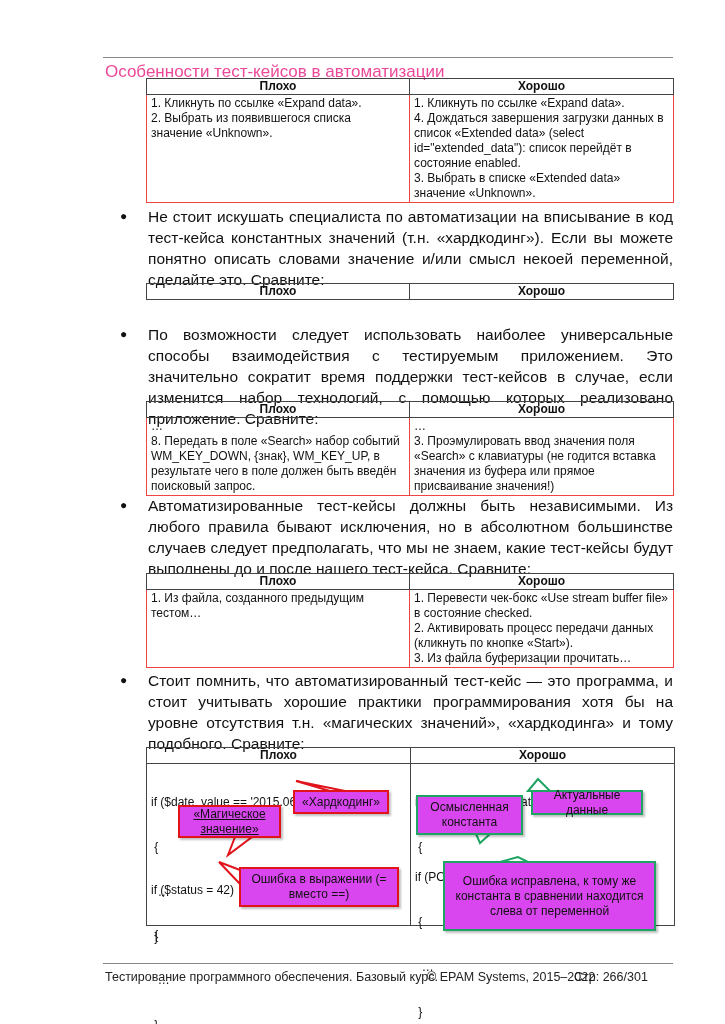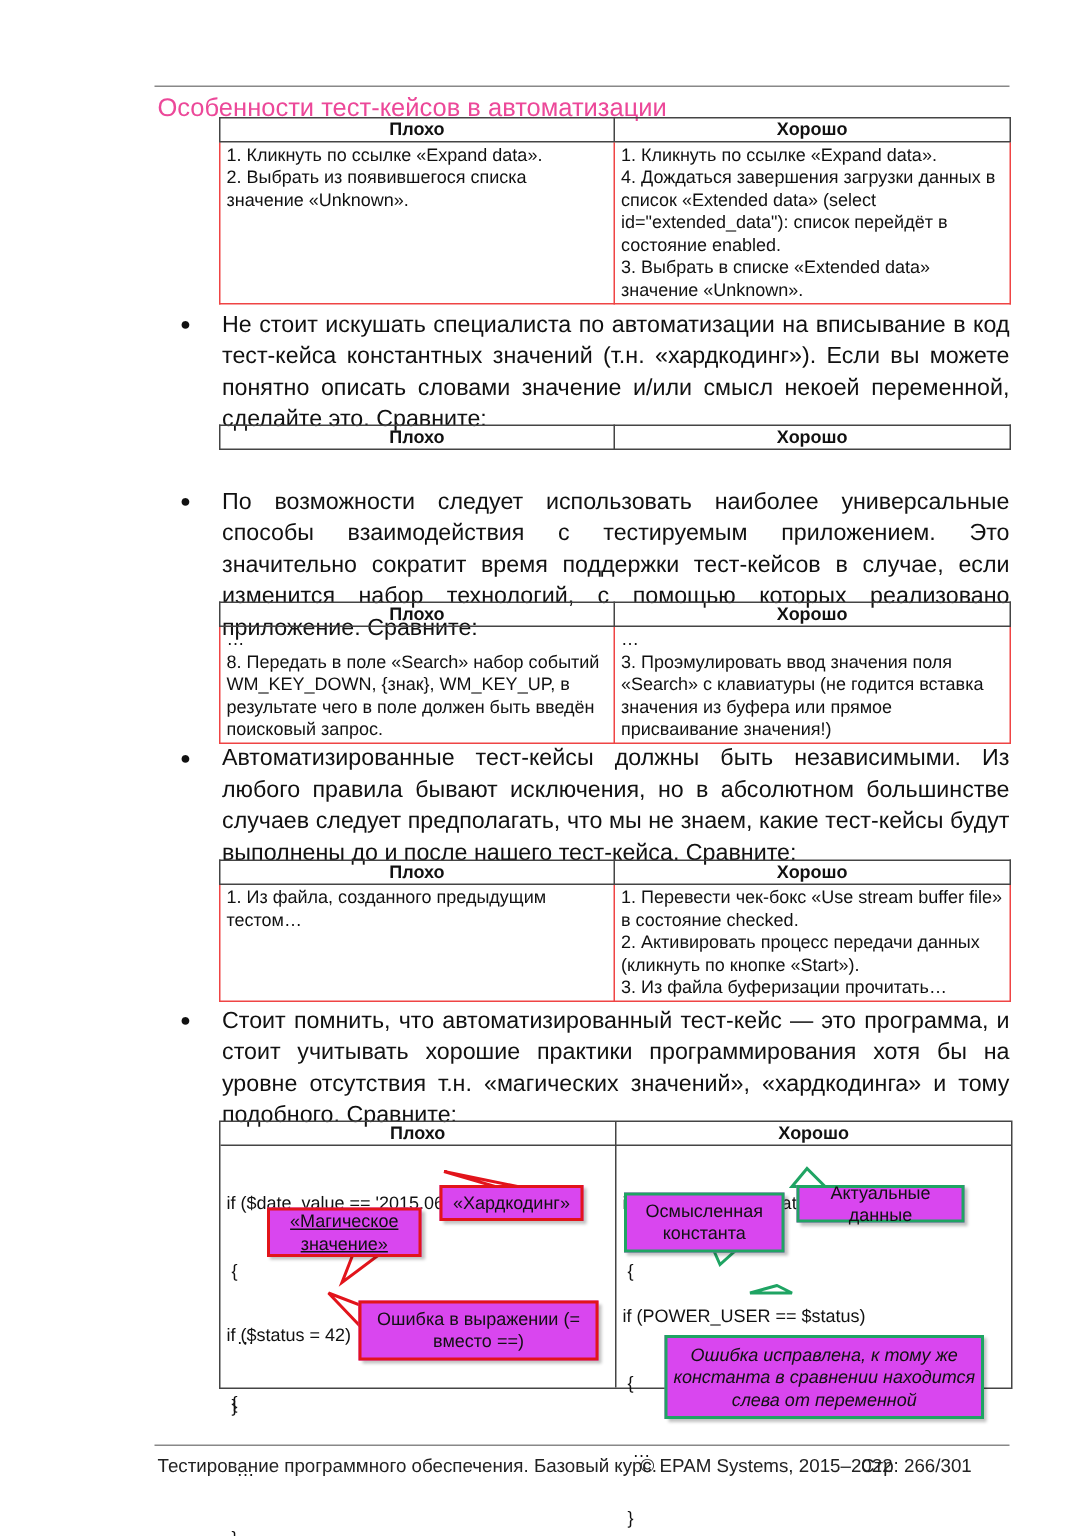--- a/index.html
+++ b/index.html
@@ -187,20 +187,20 @@
 
   <polygon points="518,857 500,862 528,862" fill="#fff" stroke="#1fa463" stroke-width="2"></polygon>
 </svg>
 
 <div class="callout red" style="left:293px;top:790px;width:96px;height:24px;">«Хардкодинг»</div>
 <div class="callout red" style="left:178px;top:805px;width:103px;height:33px;text-decoration:underline;">«Магическое значение»</div>
 <div class="callout red" style="left:239px;top:867px;width:160px;height:40px;">Ошибка в выражении (= вместо ==)</div>
 
 <div class="callout green" style="left:531px;top:790px;width:112px;height:25px;">Актуальные данные</div>
 <div class="callout green" style="left:416px;top:795px;width:107px;height:40px;">Осмысленная константа</div>
-<div class="callout green" style="left:443px;top:890px;width:213px;height:56px;font-style:italic;">Ошибка исправлена, к тому же константа в сравнении находится слева от переменной</div>
+<div class="callout green" style="left:443px;top:861px;width:213px;height:70px;">Ошибка исправлена, к тому же константа в сравнении находится слева от переменной</div>
 
 <div class="footer-rule"></div>
 <div class="footer">
   <span class="left">Тестирование программного обеспечения. Базовый курс.</span>
   <span class="mid">© EPAM Systems, 2015–2022</span>
   <span class="right">Стр: 266/301</span>
 </div>
 
 </body></html>

